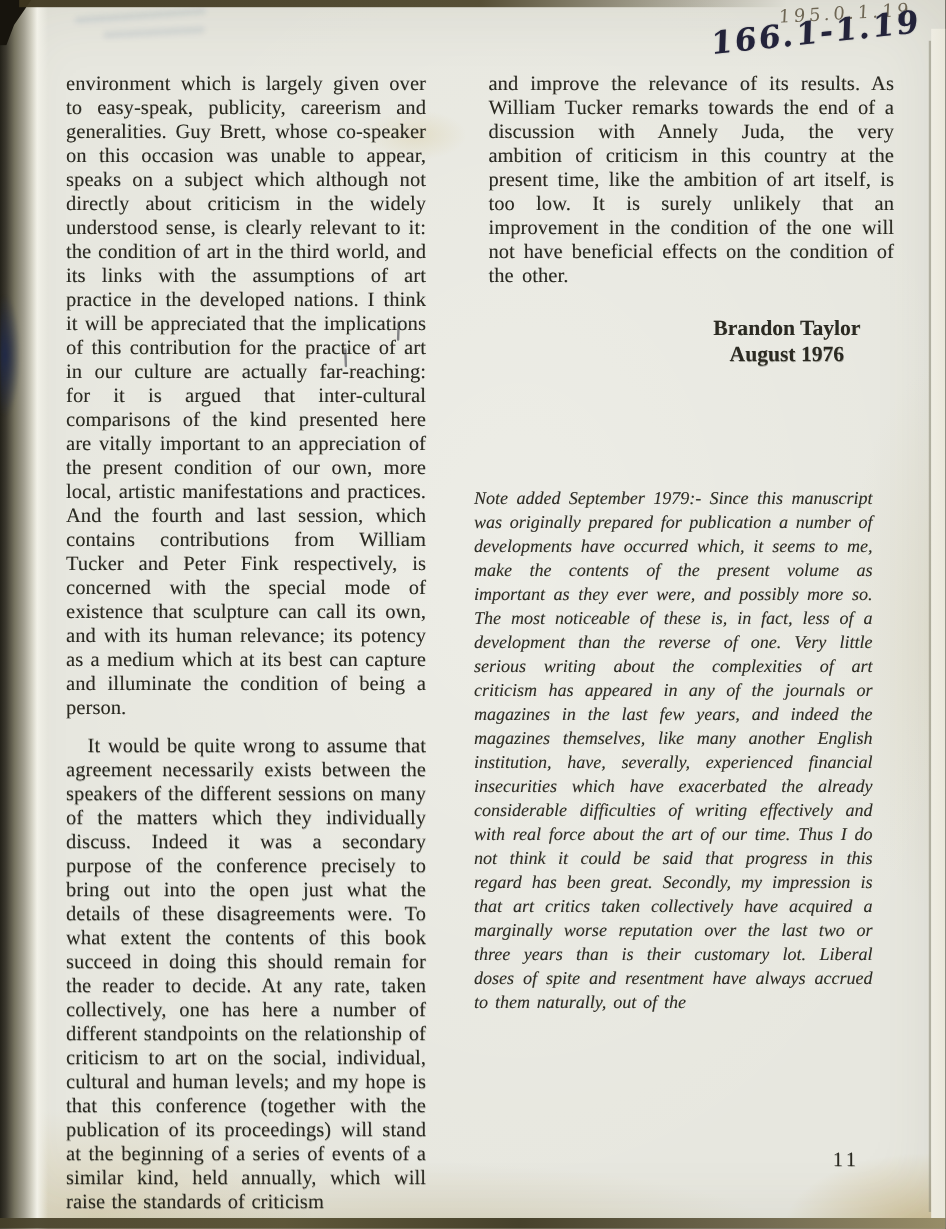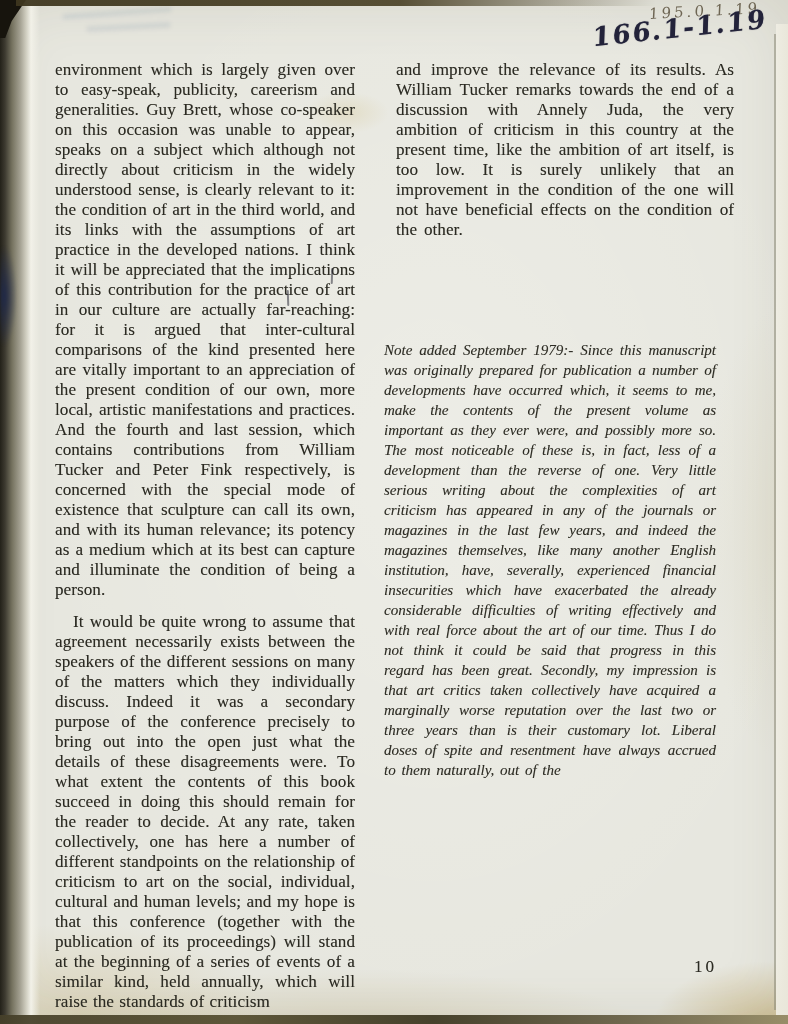--- a/index.html
+++ b/index.html
@@ -67,21 +67,21 @@
   }
   .annotation-ink{
     right:20px;top:13px;
     font-size:26px;font-weight:bold;letter-spacing:2px;color:#23233a;
     transform:rotate(-6deg) skewX(-8deg);
     text-shadow:0 0 1px rgba(35,35,58,.5);
   }
   
   .col{position:absolute;top:48px;z-index:3;}
   .col-left{left:43px;width:324px;}
-  .col-right{left:384px;width:362px;}
+  .col-right{left:395px;width:362px;}
   .body-text{
     margin:12px;
     font-size:17px;line-height:20px;
     text-align:justify;
     word-spacing:1px;letter-spacing:.1px;
     color:#2b2a22;
     text-shadow:.3px .3px .4px rgba(43,42,34,.35);
   }
   .body-text.indented{text-indent:18px;}
   .col-right .body-text.spaced{word-spacing:2.5px;}
@@ -131,21 +131,27 @@
   <div class="annotation annotation-pencil">195.0.1.19</div>
   <div class="annotation annotation-ink">166.1-1.19</div>
 
   <div class="col col-left">
     <p class="body-text">environment which is largely given over to easy-speak, publicity, careerism and generalities. Guy Brett, whose co-speaker on this occasion was unable to appear, speaks on a subject which although not directly about criticism in the widely understood sense, is clearly relevant to it: the condition of art in the third world, and its links with the assumptions of art practice in the developed nations. I think it will be appreciated that the implications of this contribution for the practice of art in our culture are actually far-reaching: for it is argued that inter-cultural comparisons of the kind presented here are vitally important to an appreciation of the present condition of our own, more local, artistic manifestations and practices. And the fourth and last session, which contains contributions from William Tucker and Peter Fink respectively, is concerned with the special mode of existence that sculpture can call its own, and with its human relevance; its potency as a medium which at its best can capture and illuminate the condition of being a person.</p>
     <p class="body-text indented">It would be quite wrong to assume that agreement necessarily exists between the speakers of the different sessions on many of the matters which they individually discuss. Indeed it was a secondary purpose of the conference precisely to bring out into the open just what the details of these disagreements were. To what extent the contents of this book succeed in doing this should remain for the reader to decide. At any rate, taken collectively, one has here a number of different standpoints on the relationship of criticism to art on the social, individual, cultural and human levels; and my hope is that this conference (together with the publication of its proceedings) will stand at the beginning of a series of events of a similar kind, held annually, which will raise the standards of criticism</p>
   </div>
 
   <div class="col col-right">
     <p class="body-text spaced">and improve the relevance of its results. As William Tucker remarks towards the end of a discussion with Annely Juda, the very ambition of criticism in this country at the present time, like the ambition of art itself, is too low. It is surely unlikely that an improvement in the condition of the one will not have beneficial effects on the condition of the other.</p>
+    <div class="signature">
+      <div class="sig-inner">
+        <div class="sig-name">Brandon Taylor</div>
+        <div class="sig-date">August 1976</div>
+      </div>
+    </div>
     <p class="note">Note added September 1979:- Since this manuscript was originally prepared for publication a number of developments have occurred which, it seems to me, make the contents of the present volume as important as they ever were, and possibly more so. The most noticeable of these is, in fact, less of a development than the reverse of one. Very little serious writing about the complexities of art criticism has appeared in any of the journals or magazines in the last few years, and indeed the magazines themselves, like many another English institution, have, severally, experienced financial insecurities which have exacerbated the already considerable difficulties of writing effectively and with real force about the art of our time. Thus I do not think it could be said that progress in this regard has been great. Secondly, my impression is that art critics taken collectively have acquired a marginally worse reputation over the last two or three years than is their customary lot. Liberal doses of spite and resentment have always accrued to them naturally, out of the</p>
   </div>
 
   <div class="pen-mark pen-mark-1"></div>
   <div class="pen-mark pen-mark-2"></div>
 
-  <div class="page-number">10</div>
+  <div class="page-number">11</div>
 
 </div>
 
 </body></html>

